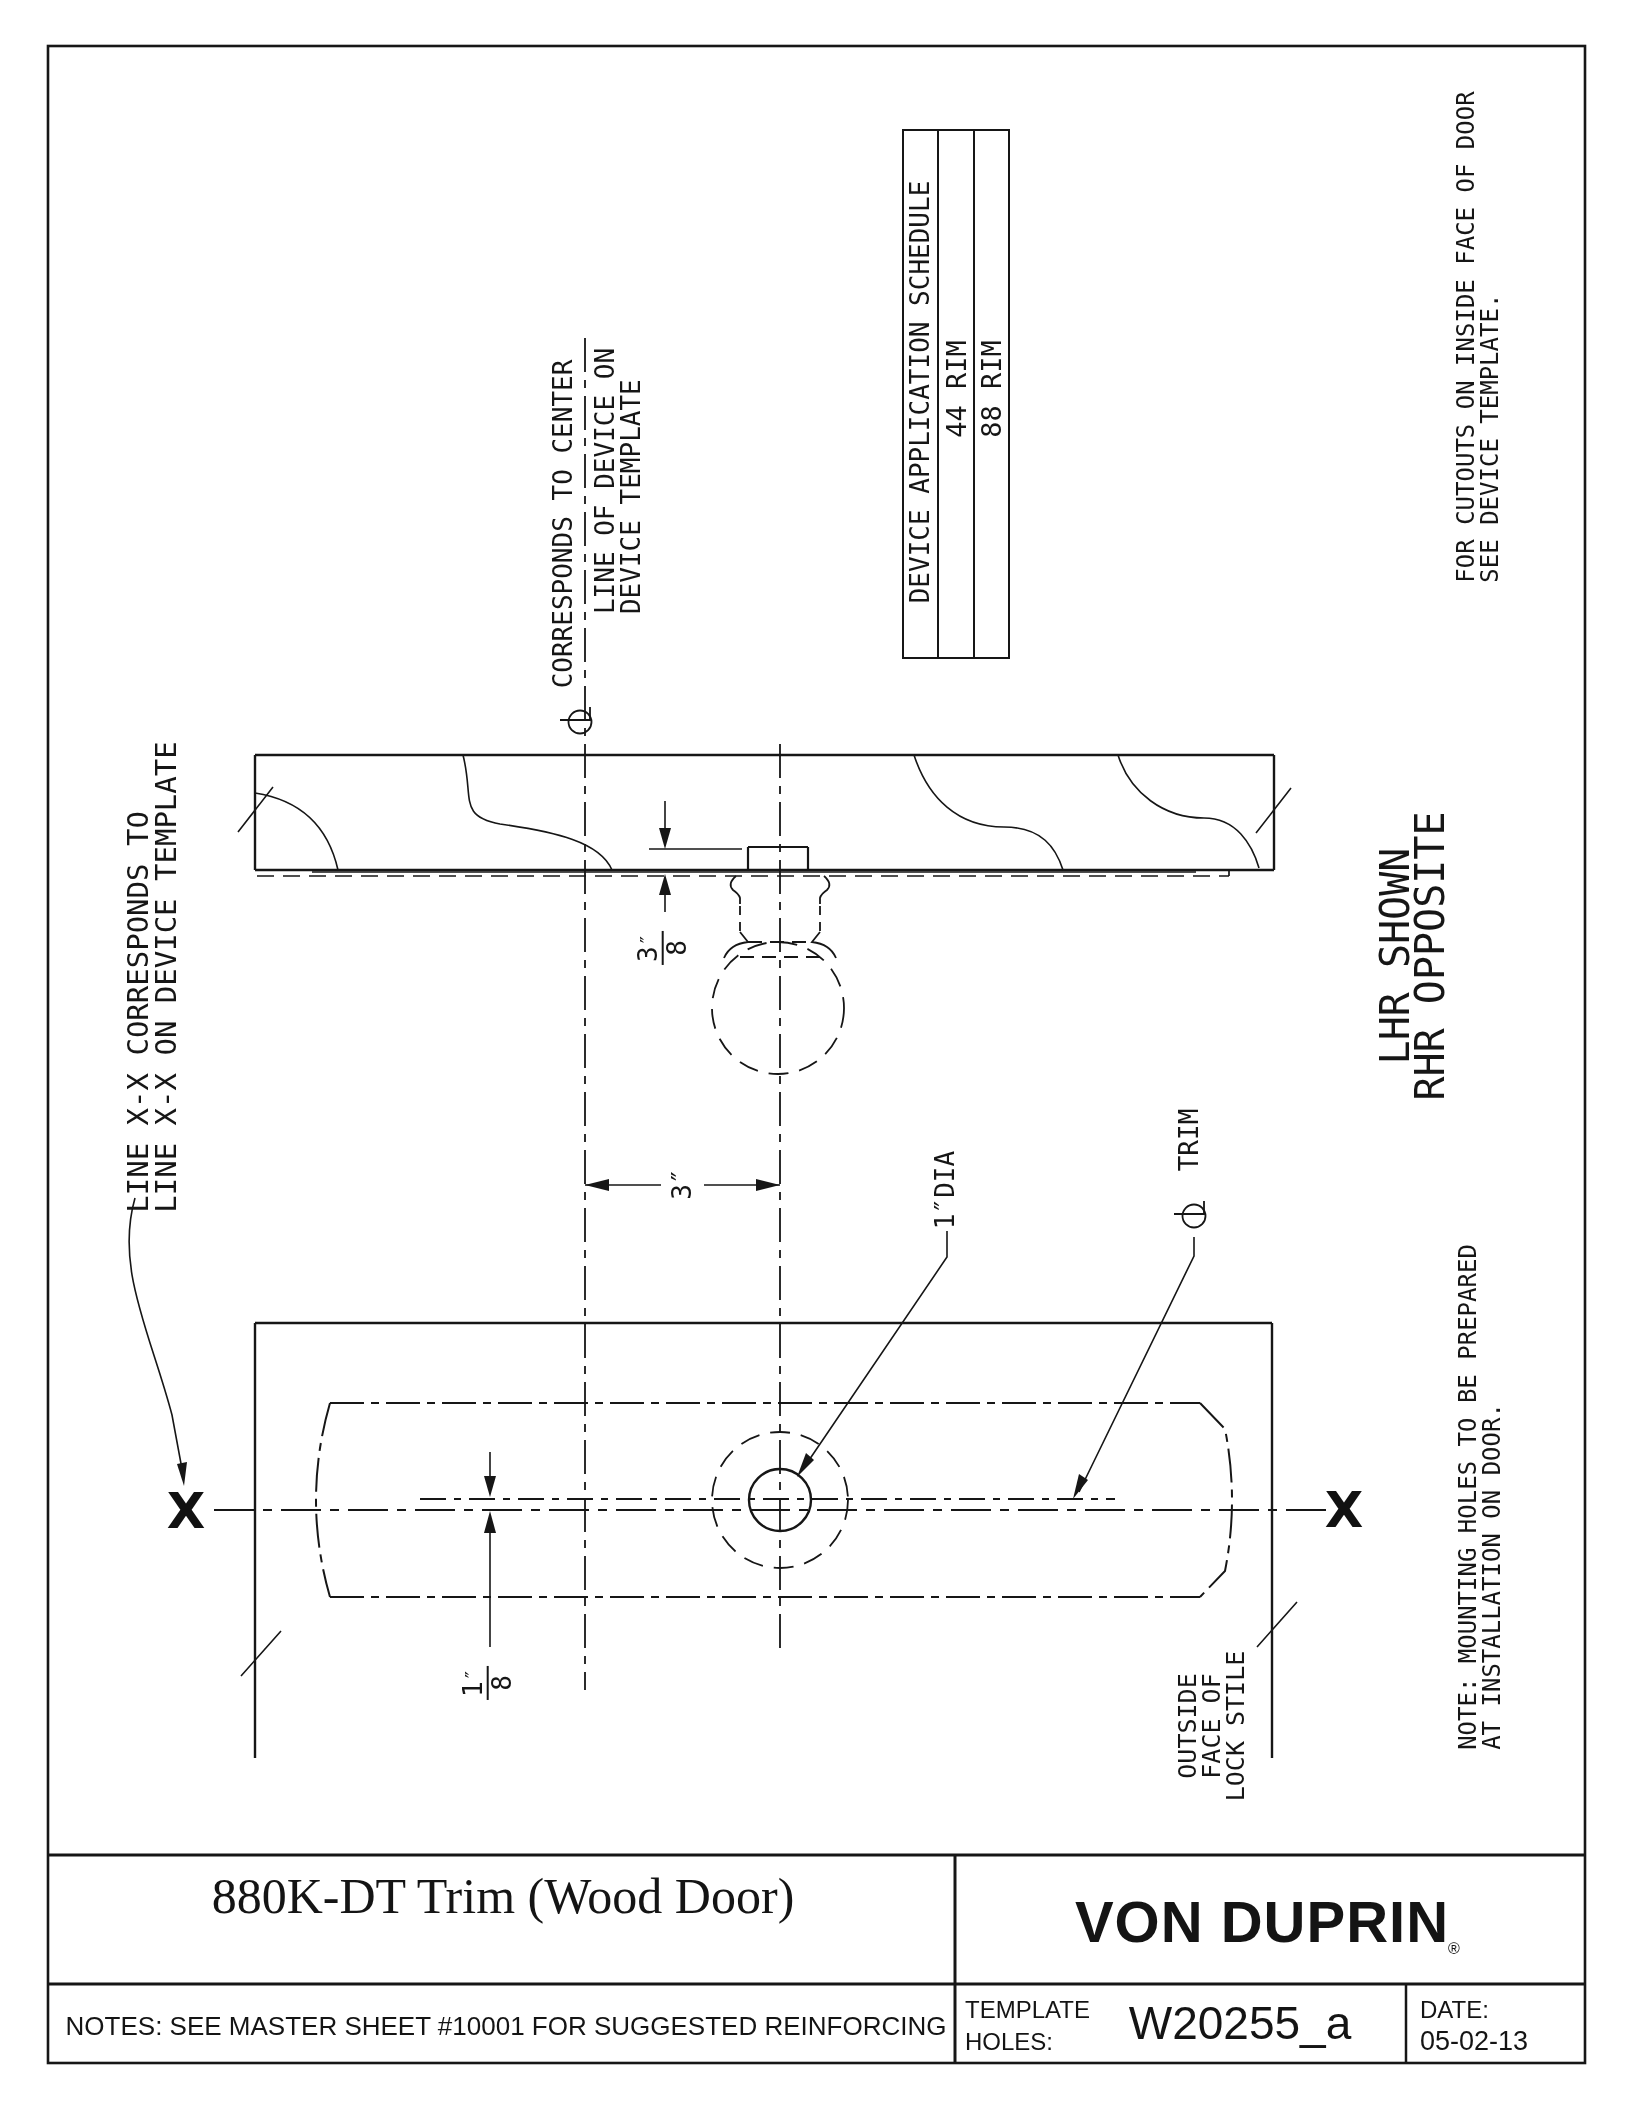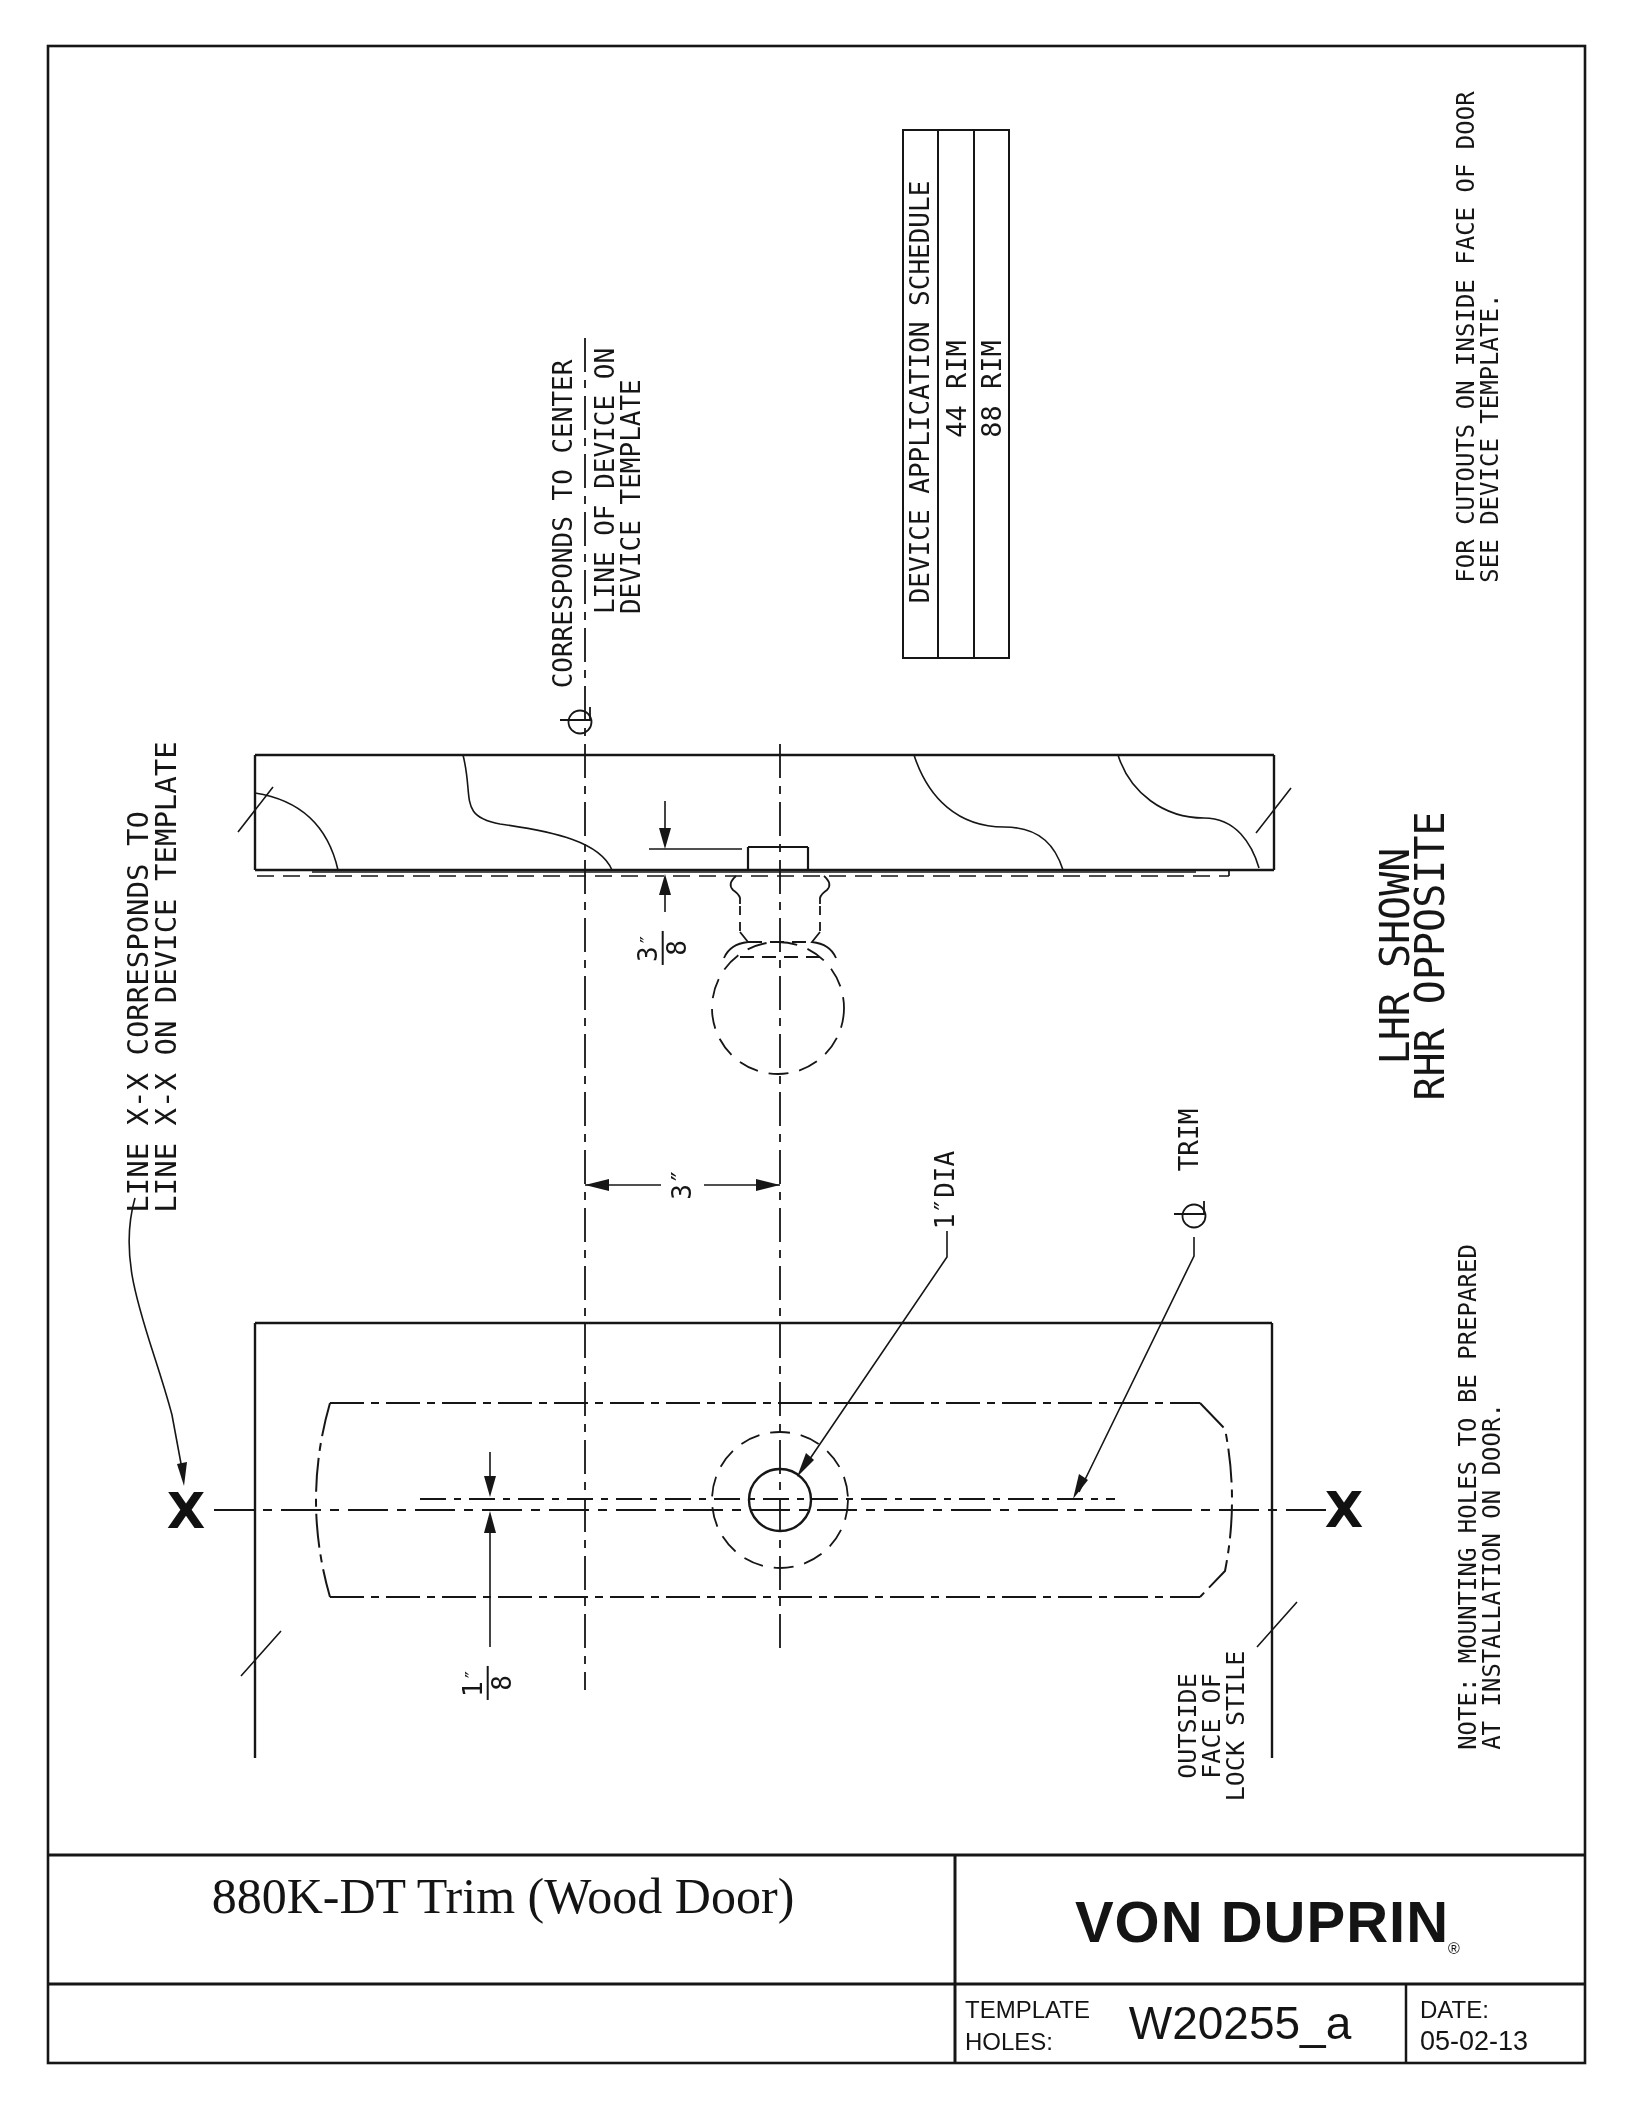--- a/index.html
+++ b/index.html
@@ -235,20 +235,21 @@
       <span class="ticks">″</span>
     </div>
     <div class="bot">8</div>
   </div>
 
   <div class="tb tb-title" style="left:503px;top:1896px;">880K-DT Trim (Wood Door)</div>
 
   <div class="tb tb-brand" style="left:1262px;top:1921px;">VON DUPRIN</div>
   <div class="tb tb-reg" style="left:1448px;top:1940px;">®</div>
 
+  <div class="tb tb-notes" style="left:506px;top:2026px;">NOTES: SEE MASTER SHEET #10001 FOR SUGGESTED REINFORCING</div>
 
   <div class="tb tb-small" style="left:965px;top:1994px;">
     <div>TEMPLATE</div>
     <div>HOLES:</div>
   </div>
 
   <div class="tb tb-num" style="left:1240px;top:2023px;text-align:center;">W20255_a</div>
 
   <div class="tb tb-small" style="left:1420px;top:1994px;">DATE:</div>
   <div class="tb tb-date" style="left:1420px;top:2026px;">05-02-13</div>

